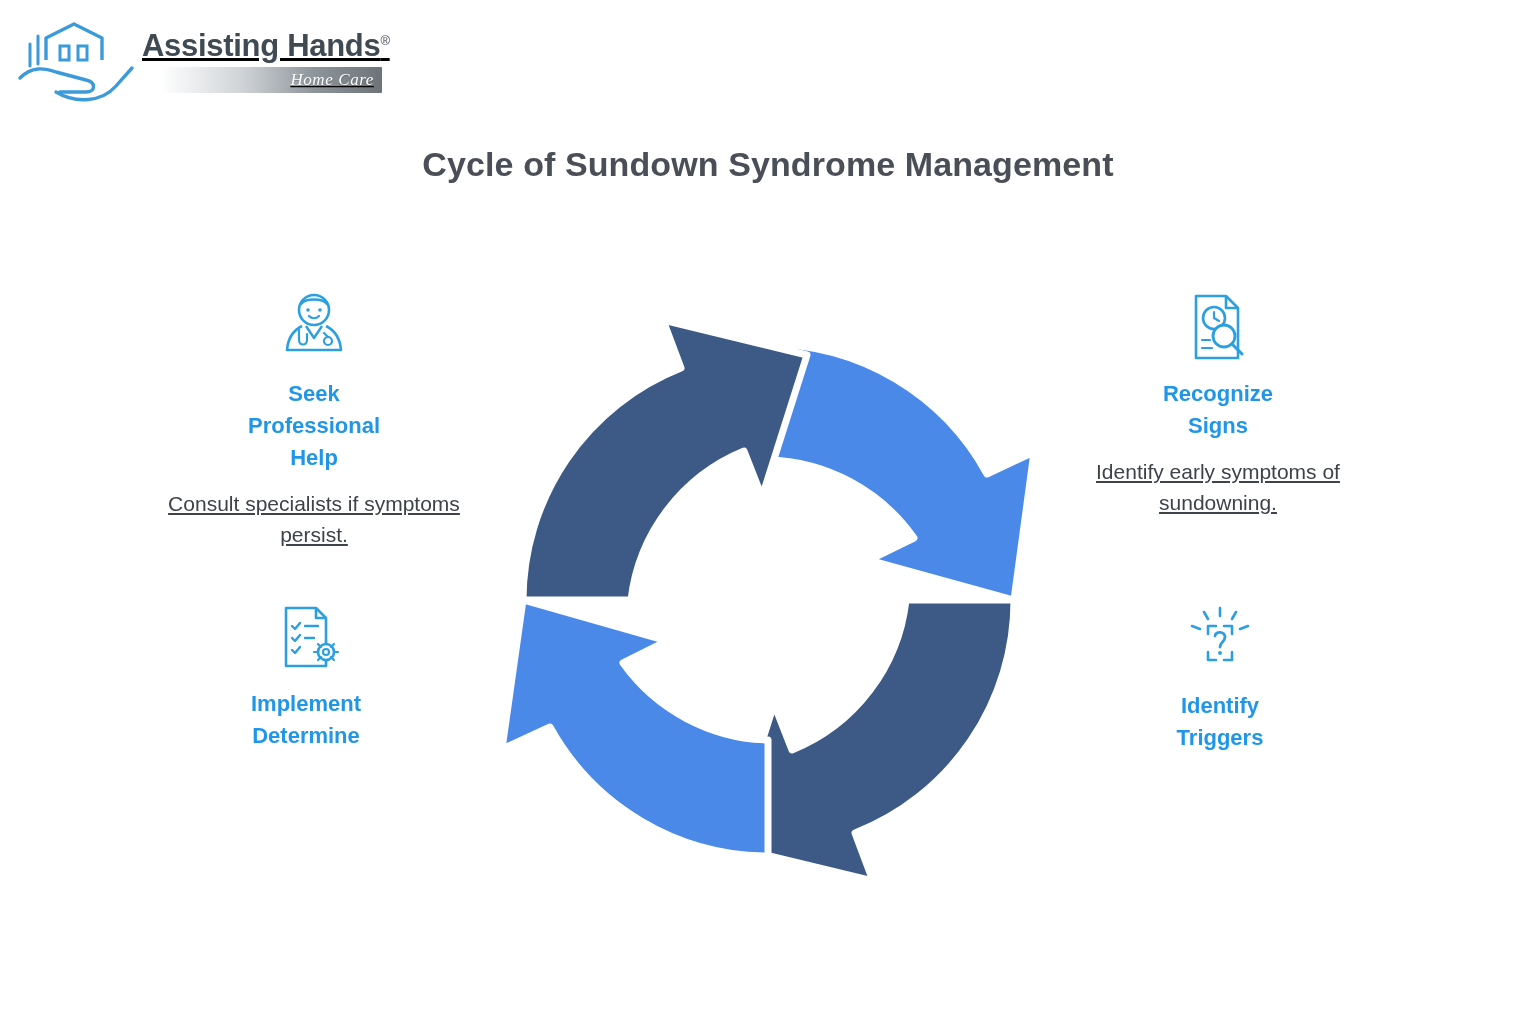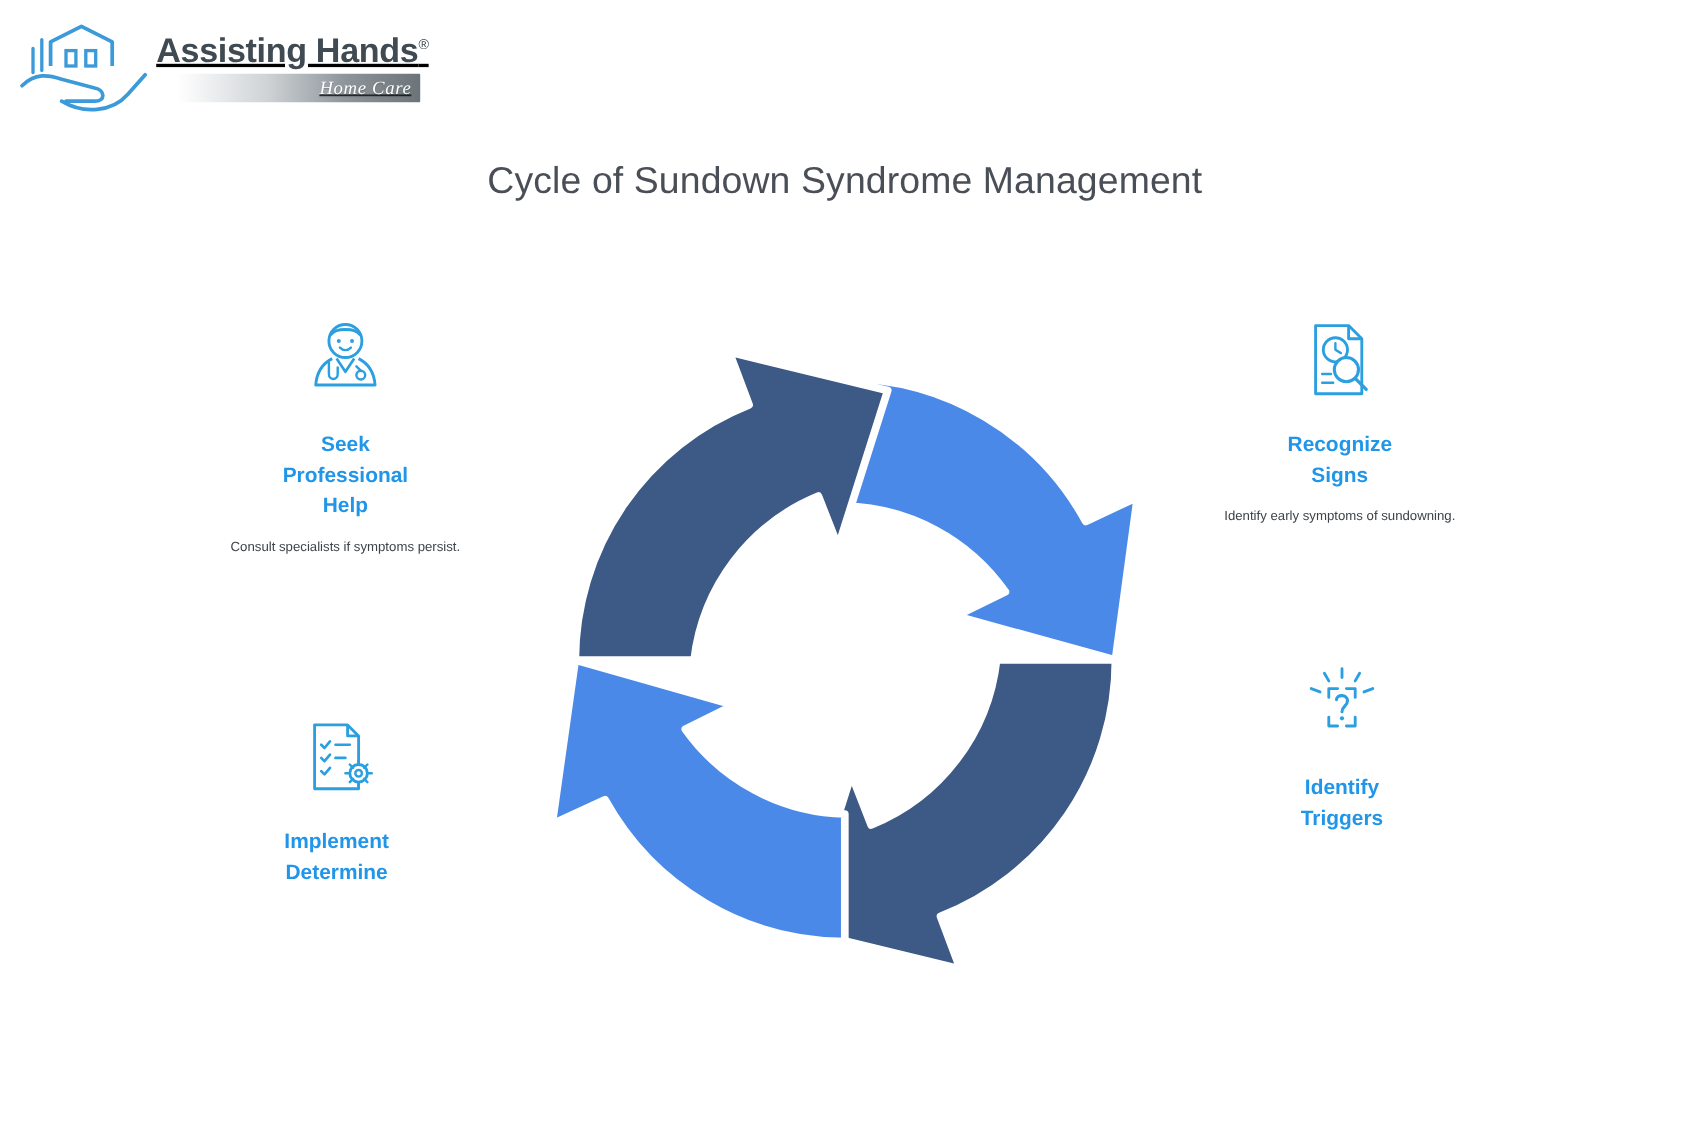--- a/index.html
+++ b/index.html
@@ -73,21 +73,21 @@
   }
 
   
   .page-title {
     position: absolute;
     top: 145px;
     left: 0;
     width: 1536px;
     text-align: center;
     font-size: 34px;
-    font-weight: normal;
+    font-weight: bold;
     color: #4a4f57;
     letter-spacing: 0.1px;
   }
 
   
   .cycle {
     position: absolute;
     left: 474px;
     top: 300px;
     width: 588px;
@@ -100,35 +100,36 @@
     width: 300px;
     text-align: center;
   }
   .item .icon {
     height: 92px;
     display: flex;
     align-items: flex-end;
     justify-content: center;
   }
   .item .heading {
-    font-size: 19px;
+    font-size: 22px;
     font-weight: bold;
     color: #2196e8;
     line-height: 1.45;
-    margin-top: 17px;
+    margin-top: 4px;
   }
   .item .desc {
     margin-top: 14px;
-    font-size: 12px;
+    font-size: 21px;
     color: #3d4349;
     line-height: 1.5;
+    text-decoration: underline;
   }
 
   #item-seek      { left: 164px; top: 282px; }
-  #item-implement { left: 156px; top: 643px; }
+  #item-implement { left: 156px; top: 592px; }
   #item-recognize { left: 1068px; top: 282px; }
   #item-identify  { left: 1070px; top: 594px; }
 </style>
 </head>
 <body>
 
 <div class="logo">
   <div class="logo-mark">
     <svg width="120" height="86" viewBox="0 0 120 86" fill="none" xmlns="http://www.w3.org/2000/svg">
       <path d="M30 40 L30 18 L58 4 L86 18 L86 40" stroke="#3b9ad9" stroke-width="3.4" fill="none" stroke-linejoin="round"></path>

